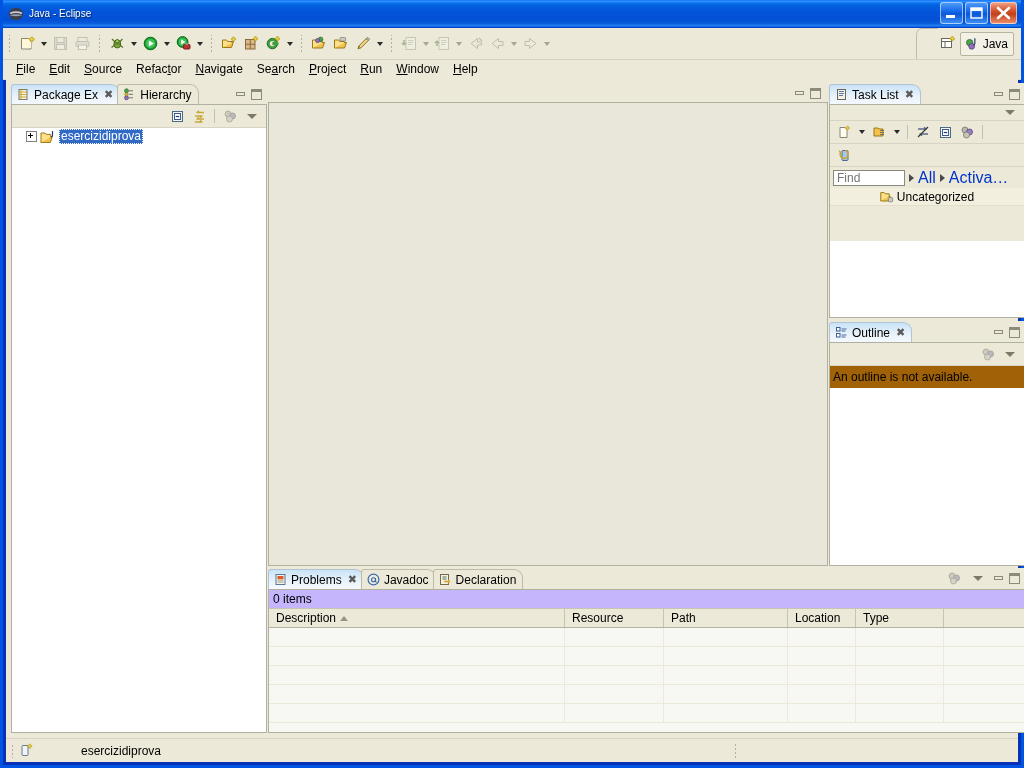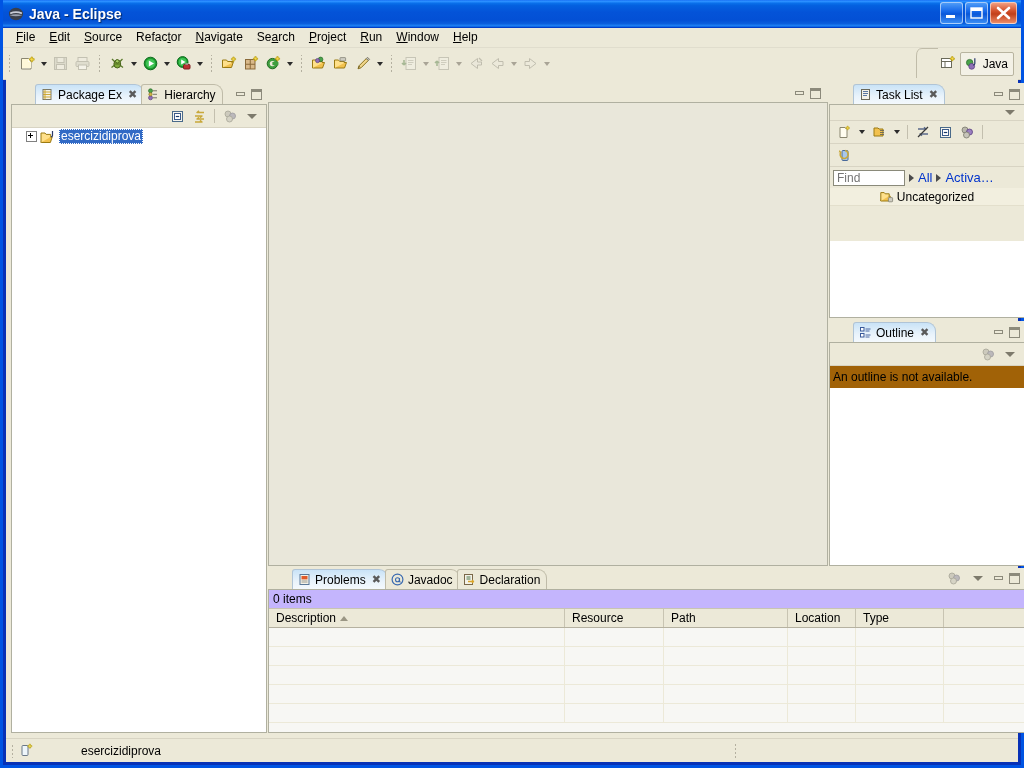--- a/index.html
+++ b/index.html
@@ -18,21 +18,21 @@
   }
   
   #titlebar{
     position:relative;height:27px;
     background:linear-gradient(to bottom,#0058ee 0%,#3593ff 3%,#288eff 6%,#0a70ea 12%,#0461e0 20%,#0453d8 45%,#0350d5 75%,#0b5fdd 88%,#1d7ef2 94%,#0b63e4 100%);
     border-bottom:1px solid #003fc9;
     display:flex;align-items:center;
   }
   #titlebar .tb-icon{margin-left:5px;margin-right:5px;flex:0 0 auto;}
   #titlebar .tb-text{
-    color:#fff;font-weight:bold;font-size:14px;
+    color:#fff;font-weight:normal;font-size:10px;
     text-shadow:1px 1px 1px rgba(0,0,0,.55);
     letter-spacing:0px;
   }
   #winbtns{position:absolute;right:4px;top:2px;display:flex;gap:2px;}
   .winbtn{width:23px;height:22px;border-radius:3px;position:relative;
           border:1px solid rgba(255,255,255,.55);box-sizing:border-box;}
   .winbtn.min{background:linear-gradient(to bottom,#4e9bf7,#1164e8 45%,#0a57d8 55%,#3c8df3);}
   .winbtn.max{background:linear-gradient(to bottom,#4e9bf7,#1164e8 45%,#0a57d8 55%,#3c8df3);}
   .winbtn.close{width:27px;background:linear-gradient(to bottom,#f09e81,#d3502a 40%,#c23f1a 55%,#ec8b66);}
   
@@ -66,21 +66,20 @@
   .view{position:absolute;background:#ece9d8;}
   .view-tabs{height:21px;position:relative;display:flex;align-items:flex-end;}
   .vtab{
     height:20px;display:flex;align-items:center;gap:4px;padding:0 6px 0 5px;
     font-size:12px;box-sizing:border-box;position:relative;
   }
   .vtab.active{
     background:linear-gradient(to bottom,#c9e3f7,#e9f3fb 60%,#f4f9fd);
     border:1px solid #b0c4d6;border-bottom:none;
     border-radius:3px 9px 0 0;
-    margin-left:24px;
   }
   .vtab.inactive{
     background:#ece9d8;border:1px solid #bfbba8;border-bottom:none;border-radius:3px 9px 0 0;
   }
   .vtab .close-x{font-size:11px;color:#5a5a5a;margin-left:2px;}
   .view-body{position:absolute;left:0;right:0;bottom:0;background:#ece9d8;
     border:1px solid #b0b0a0;border-top:1px solid #b0b0a0;box-sizing:border-box;}
   .vtoolbar{height:22px;display:flex;align-items:center;justify-content:flex-end;
     background:#ece9d8;border-bottom:1px solid #d8d4c3;gap:2px;padding-right:4px;}
   .vt-btn{width:20px;height:18px;display:flex;align-items:center;justify-content:center;}
@@ -100,21 +99,21 @@
   .sel-label{background:#316ac5;color:#fff;padding:0 2px;outline:1px dotted #fff;outline-offset:-1px;line-height:15px;}
   
   #editor-area{position:absolute;background:#ece9d8;}
   #editor-tabrow{height:19px;position:relative;}
   #editor-canvas{position:absolute;left:0;right:0;top:19px;bottom:0;
     background:#e9e7da;border:1px solid #b0b0a0;box-sizing:border-box;}
   
   .tl-find-row{height:21px;display:flex;align-items:center;gap:4px;padding:0 3px;background:#ece9d8;}
   .tl-find{width:72px;height:16px;border:1px solid #8a8a7a;background:#fff;color:#a6a6a6;
     font-size:12px;padding:0 3px;line-height:15px;box-sizing:border-box;}
-  .tl-link{color:#0033cc;font-size:13px;}
+  .tl-link{color:#0033cc;font-size:16px;}
   .tl-arrow{width:0;height:0;border-top:4px solid transparent;border-bottom:4px solid transparent;border-left:5px solid #4a4a4a;}
   .tl-cat{height:17px;display:flex;align-items:center;justify-content:center;gap:3px;
     background:#f2efdf;font-size:12px;border-bottom:1px solid #e3dfcc;}
   .tl-list{position:absolute;left:0;right:0;bottom:0;background:#fff;}
   
   .outline-text{padding:4px 3px;font-size:12px;color:#000;background:#a16207;}
   
   .pr-count{height:18px;display:flex;align-items:center;padding-left:4px;font-size:12px;background:#c4b5fd;}
   .pr-head{height:18px;display:flex;background:#ece9d8;border-top:1px solid #c8c4b2;border-bottom:1px solid #b5b1a0;}
   .pr-th{display:flex;align-items:center;gap:4px;font-size:12px;padding-left:7px;
@@ -162,208 +161,208 @@
         </svg>
       </div>
       <div class="winbtn close">
         <svg width="25" height="20" viewBox="0 0 25 20">
           <path d="M7 5 L18 15 M18 5 L7 15" stroke="#fff" stroke-width="2.6" stroke-linecap="round"></path>
         </svg>
       </div>
     </div>
   </div>
 
+  <div id="toolbar">
+    <div class="tb-grip"></div>
+
+    <div class="tb-btn">
+      <svg width="17" height="17" viewBox="0 0 17 17">
+        <path d="M2.5 3.5 h7 l2.5 2.5 v8 h-9.5 z" fill="#fffdf0" stroke="#8a8670"></path>
+        <path d="M3 4 h6 v3 h3 v6 h-9 z" fill="#fff8d8"></path>
+        <path d="M12 2 l1.6 0 0 1.6 1.6 0 0 1.6 -1.6 0 0 1.6 -1.6 0 0 -1.6 -1.6 0 0 -1.6 1.6 0 z" fill="#f7d94a" stroke="#b09500" stroke-width=".6"></path>
+      </svg>
+    </div>
+    <div class="tb-arrow"></div>
+
+    <div class="tb-btn">
+      <svg width="17" height="17" viewBox="0 0 17 17" opacity=".42">
+        <rect x="2.5" y="2.5" width="12" height="12" fill="#c8c6bb" stroke="#8d8b80"></rect>
+        <rect x="5" y="2.5" width="7" height="5" fill="#eeece4" stroke="#8d8b80"></rect>
+        <rect x="4.5" y="9.5" width="8" height="5" fill="#f4f2ea" stroke="#8d8b80"></rect>
+      </svg>
+    </div>
+    <div class="tb-btn">
+      <svg width="17" height="17" viewBox="0 0 17 17" opacity=".42">
+        <rect x="4" y="2.5" width="9" height="4" fill="#f2f0e8" stroke="#8d8b80"></rect>
+        <rect x="2" y="6.5" width="13" height="5" rx="1" fill="#cfcdc2" stroke="#8d8b80"></rect>
+        <rect x="4.5" y="10" width="8" height="4.5" fill="#fff" stroke="#8d8b80"></rect>
+      </svg>
+    </div>
+
+    <div class="tb-grip"></div>
+
+    <div class="tb-btn">
+      <svg width="17" height="17" viewBox="0 0 17 17">
+        <path d="M3 4 l3 3 M13.5 4 l-3 3 M2.5 12.5 l3.2-2.4 M14 12.5 l-3.2-2.4" stroke="#5a7a2a" stroke-width="1.3"></path>
+        <ellipse cx="8.3" cy="9" rx="3.4" ry="4" fill="#7fa83a" stroke="#49631c"></ellipse>
+        <ellipse cx="8.3" cy="6.3" rx="1.9" ry="1.7" fill="#a7cf63" stroke="#49631c"></ellipse>
+        <path d="M5.5 9 h5.6" stroke="#49631c" stroke-width=".8"></path>
+      </svg>
+    </div>
+    <div class="tb-arrow"></div>
+
+    <div class="tb-btn">
+      <svg width="17" height="17" viewBox="0 0 17 17">
+        <circle cx="8.5" cy="8.5" r="6.3" fill="#1c9c2e" stroke="#0c6b1c"></circle>
+        <circle cx="8.5" cy="8.5" r="4.6" fill="#3fc455"></circle>
+        <path d="M6.8 5.6 L12 8.5 L6.8 11.4 Z" fill="#fff"></path>
+      </svg>
+    </div>
+    <div class="tb-arrow"></div>
+
+    <div class="tb-btn">
+      <svg width="17" height="17" viewBox="0 0 17 17">
+        <circle cx="7.6" cy="7" r="5.4" fill="#1c9c2e" stroke="#0c6b1c"></circle>
+        <circle cx="7.6" cy="7" r="3.9" fill="#3fc455"></circle>
+        <path d="M6.2 4.6 L10.5 7 L6.2 9.4 Z" fill="#fff"></path>
+        <rect x="8.5" y="9.5" width="6.5" height="4.5" rx="1" fill="#b83232" stroke="#7d1c1c"></rect>
+        <rect x="10.4" y="8.3" width="2.6" height="1.4" fill="#d8d6cc" stroke="#7d7b70" stroke-width=".5"></rect>
+      </svg>
+    </div>
+    <div class="tb-arrow"></div>
+
+    <div class="tb-grip"></div>
+
+    <div class="tb-btn">
+      <svg width="17" height="17" viewBox="0 0 17 17">
+        <path d="M1.5 12.5 l2-6 h9 l-2 6 z" fill="#f2c14e" stroke="#9a7a12"></path>
+        <path d="M1.5 12.5 v-7.5 h4 l1.2 1.5 h4.3 v1.5" fill="#ffe08a" stroke="#9a7a12"></path>
+        <path d="M11.8 2 l1.4 0 0 1.4 1.4 0 0 1.4 -1.4 0 0 1.4 -1.4 0 0 -1.4 -1.4 0 0 -1.4 1.4 0 z" fill="#f7d94a" stroke="#b09500" stroke-width=".6"></path>
+      </svg>
+    </div>
+    <div class="tb-btn">
+      <svg width="17" height="17" viewBox="0 0 17 17">
+        <rect x="2.5" y="4.5" width="9.5" height="9.5" fill="#d9b98a" stroke="#8a6a3a"></rect>
+        <path d="M7.25 4.5 v9.5 M2.5 9.25 h9.5" stroke="#8a6a3a"></path>
+        <path d="M11.8 1.6 l1.4 0 0 1.4 1.4 0 0 1.4 -1.4 0 0 1.4 -1.4 0 0 -1.4 -1.4 0 0 -1.4 1.4 0 z" fill="#f7d94a" stroke="#b09500" stroke-width=".6"></path>
+      </svg>
+    </div>
+    <div class="tb-btn">
+      <svg width="17" height="17" viewBox="0 0 17 17">
+        <circle cx="7.4" cy="8.6" r="5.2" fill="#3f9e3f" stroke="#1f6a1f"></circle>
+        <circle cx="7.4" cy="8.6" r="2.6" fill="#ece9d8"></circle>
+        <rect x="7.4" y="7" width="6" height="3.2" fill="#3f9e3f"></rect>
+        <path d="M11.8 1.6 l1.4 0 0 1.4 1.4 0 0 1.4 -1.4 0 0 1.4 -1.4 0 0 -1.4 -1.4 0 0 -1.4 1.4 0 z" fill="#f7d94a" stroke="#b09500" stroke-width=".6"></path>
+      </svg>
+    </div>
+    <div class="tb-arrow"></div>
+
+    <div class="tb-grip"></div>
+
+    <div class="tb-btn">
+      <svg width="17" height="17" viewBox="0 0 17 17">
+        <path d="M1.5 13 l2-5.5 h10 l-2 5.5 z" fill="#f2c14e" stroke="#9a7a12"></path>
+        <path d="M1.5 13 V5 h4 l1.2 1.5 h4.6 v1.5" fill="#ffe08a" stroke="#9a7a12"></path>
+        <circle cx="9.6" cy="4.4" r="2.3" fill="#4aa34a" stroke="#2a6a2a" stroke-width=".7"></circle>
+        <circle cx="6.6" cy="5.6" r="2.1" fill="#8f6fb5" stroke="#5a4080" stroke-width=".7"></circle>
+      </svg>
+    </div>
+    <div class="tb-btn">
+      <svg width="17" height="17" viewBox="0 0 17 17">
+        <path d="M1.5 13 l2-5.5 h10 l-2 5.5 z" fill="#f2c14e" stroke="#9a7a12"></path>
+        <path d="M1.5 13 V5 h4 l1.2 1.5 h4.6 v1.5" fill="#ffe08a" stroke="#9a7a12"></path>
+        <rect x="7" y="2.6" width="5.6" height="3.4" rx=".6" fill="#cfcdc2" stroke="#7a786c" stroke-width=".7"></rect>
+      </svg>
+    </div>
+    <div class="tb-btn">
+      <svg width="17" height="17" viewBox="0 0 17 17">
+        <path d="M3 13.8 l1-3 7.3-7.3 2 2 -7.3 7.3 z" fill="#f0d58a" stroke="#8a7320"></path>
+        <path d="M11.3 3.5 l2 2 1.2-1.2 -2-2 z" fill="#c9c7bc" stroke="#7a786c"></path>
+        <path d="M3 13.8 l1-3 1 1 z" fill="#6a5a28"></path>
+      </svg>
+    </div>
+    <div class="tb-arrow"></div>
+
+    <div class="tb-grip"></div>
+
+    <div class="tb-btn">
+      <svg width="17" height="17" viewBox="0 0 17 17" opacity=".38">
+        <rect x="5" y="2.5" width="9.5" height="12" fill="#f6f4ec" stroke="#8d8b80"></rect>
+        <path d="M7 5.5 h5.5 M7 7.5 h5.5 M7 9.5 h4" stroke="#8d8b80" stroke-width=".8"></path>
+        <path d="M3 5 v5 M3 10 l-2-2 M3 10 l2-2" stroke="#3a6a2a" stroke-width="1.6" fill="none"></path>
+      </svg>
+    </div>
+    <div class="tb-arrow dim"></div>
+
+    <div class="tb-btn">
+      <svg width="17" height="17" viewBox="0 0 17 17" opacity=".38">
+        <rect x="5" y="2.5" width="9.5" height="12" fill="#f6f4ec" stroke="#8d8b80"></rect>
+        <path d="M7 5.5 h5.5 M7 7.5 h5.5 M7 9.5 h4" stroke="#8d8b80" stroke-width=".8"></path>
+        <path d="M3 11 v-5 M3 6 l-2 2 M3 6 l2 2" stroke="#3a6a2a" stroke-width="1.6" fill="none"></path>
+      </svg>
+    </div>
+    <div class="tb-arrow dim"></div>
+
+    <div class="tb-btn">
+      <svg width="17" height="17" viewBox="0 0 17 17" opacity=".38">
+        <path d="M10.5 3.5 L4 8.5 L10.5 13.5 V10 h4 V7 h-4 z" fill="#e8e6dc" stroke="#7a786c"></path>
+        <path d="M12 3 l3 3" stroke="#7a786c" stroke-width="1.2"></path>
+      </svg>
+    </div>
+    <div class="tb-btn">
+      <svg width="17" height="17" viewBox="0 0 17 17" opacity=".38">
+        <path d="M9.5 3.5 L3 8.5 L9.5 13.5 V10.5 h4.5 V6.5 H9.5 z" fill="#eceadf" stroke="#7a786c"></path>
+      </svg>
+    </div>
+    <div class="tb-arrow dim"></div>
+
+    <div class="tb-btn">
+      <svg width="17" height="17" viewBox="0 0 17 17" opacity=".38">
+        <path d="M7.5 3.5 L14 8.5 L7.5 13.5 V10.5 H3 V6.5 h4.5 z" fill="#eceadf" stroke="#7a786c"></path>
+      </svg>
+    </div>
+    <div class="tb-arrow dim"></div>
+
+    <div id="persp-area">
+      <svg id="persp-curve" viewBox="0 0 22 31">
+        <path d="M22 0.5 L6 0.5 Q0.5 0.5 0.5 8 L0.5 31" fill="none" stroke="#c0bca9"></path>
+      </svg>
+      <div class="tb-btn">
+        <svg width="17" height="17" viewBox="0 0 17 17">
+          <rect x="1.5" y="3.5" width="10" height="9" fill="#fff" stroke="#6a6a5a"></rect>
+          <path d="M1.5 6.5 h10 M5 6.5 v6" stroke="#6a6a5a"></path>
+          <path d="M11.6 1.6 l1.4 0 0 1.4 1.4 0 0 1.4 -1.4 0 0 1.4 -1.4 0 0 -1.4 -1.4 0 0 -1.4 1.4 0 z" fill="#f7d94a" stroke="#b09500" stroke-width=".6"></path>
+        </svg>
+      </div>
+      <div class="persp-btn">
+        <span>
+          <svg width="16" height="16" viewBox="0 0 17 17">
+            <circle cx="6" cy="7" r="3.4" fill="#4aa34a" stroke="#2a6a2a" stroke-width=".8"></circle>
+            <circle cx="8.2" cy="11" r="3.1" fill="#8f6fb5" stroke="#5a4080" stroke-width=".8"></circle>
+            <path d="M11.5 2.5 v5.5 q0 1.6 -1.8 1.6" fill="none" stroke="#2a3a6a" stroke-width="1.3"></path>
+          </svg>
+        </span>
+        <span>Java</span>
+      </div>
+    </div>
+  </div>
+
   <div id="menubar">
     <div class="menu-item"><u>F</u>ile</div>
     <div class="menu-item"><u>E</u>dit</div>
     <div class="menu-item"><u>S</u>ource</div>
     <div class="menu-item">Refac<u>t</u>or</div>
     <div class="menu-item"><u>N</u>avigate</div>
     <div class="menu-item">Se<u>a</u>rch</div>
     <div class="menu-item"><u>P</u>roject</div>
     <div class="menu-item"><u>R</u>un</div>
     <div class="menu-item"><u>W</u>indow</div>
     <div class="menu-item"><u>H</u>elp</div>
   </div>
 
-  <div id="toolbar">
-    <div class="tb-grip"></div>
-
-    <div class="tb-btn">
-      <svg width="17" height="17" viewBox="0 0 17 17">
-        <path d="M2.5 3.5 h7 l2.5 2.5 v8 h-9.5 z" fill="#fffdf0" stroke="#8a8670"></path>
-        <path d="M3 4 h6 v3 h3 v6 h-9 z" fill="#fff8d8"></path>
-        <path d="M12 2 l1.6 0 0 1.6 1.6 0 0 1.6 -1.6 0 0 1.6 -1.6 0 0 -1.6 -1.6 0 0 -1.6 1.6 0 z" fill="#f7d94a" stroke="#b09500" stroke-width=".6"></path>
-      </svg>
-    </div>
-    <div class="tb-arrow"></div>
-
-    <div class="tb-btn">
-      <svg width="17" height="17" viewBox="0 0 17 17" opacity=".42">
-        <rect x="2.5" y="2.5" width="12" height="12" fill="#c8c6bb" stroke="#8d8b80"></rect>
-        <rect x="5" y="2.5" width="7" height="5" fill="#eeece4" stroke="#8d8b80"></rect>
-        <rect x="4.5" y="9.5" width="8" height="5" fill="#f4f2ea" stroke="#8d8b80"></rect>
-      </svg>
-    </div>
-    <div class="tb-btn">
-      <svg width="17" height="17" viewBox="0 0 17 17" opacity=".42">
-        <rect x="4" y="2.5" width="9" height="4" fill="#f2f0e8" stroke="#8d8b80"></rect>
-        <rect x="2" y="6.5" width="13" height="5" rx="1" fill="#cfcdc2" stroke="#8d8b80"></rect>
-        <rect x="4.5" y="10" width="8" height="4.5" fill="#fff" stroke="#8d8b80"></rect>
-      </svg>
-    </div>
-
-    <div class="tb-grip"></div>
-
-    <div class="tb-btn">
-      <svg width="17" height="17" viewBox="0 0 17 17">
-        <path d="M3 4 l3 3 M13.5 4 l-3 3 M2.5 12.5 l3.2-2.4 M14 12.5 l-3.2-2.4" stroke="#5a7a2a" stroke-width="1.3"></path>
-        <ellipse cx="8.3" cy="9" rx="3.4" ry="4" fill="#7fa83a" stroke="#49631c"></ellipse>
-        <ellipse cx="8.3" cy="6.3" rx="1.9" ry="1.7" fill="#a7cf63" stroke="#49631c"></ellipse>
-        <path d="M5.5 9 h5.6" stroke="#49631c" stroke-width=".8"></path>
-      </svg>
-    </div>
-    <div class="tb-arrow"></div>
-
-    <div class="tb-btn">
-      <svg width="17" height="17" viewBox="0 0 17 17">
-        <circle cx="8.5" cy="8.5" r="6.3" fill="#1c9c2e" stroke="#0c6b1c"></circle>
-        <circle cx="8.5" cy="8.5" r="4.6" fill="#3fc455"></circle>
-        <path d="M6.8 5.6 L12 8.5 L6.8 11.4 Z" fill="#fff"></path>
-      </svg>
-    </div>
-    <div class="tb-arrow"></div>
-
-    <div class="tb-btn">
-      <svg width="17" height="17" viewBox="0 0 17 17">
-        <circle cx="7.6" cy="7" r="5.4" fill="#1c9c2e" stroke="#0c6b1c"></circle>
-        <circle cx="7.6" cy="7" r="3.9" fill="#3fc455"></circle>
-        <path d="M6.2 4.6 L10.5 7 L6.2 9.4 Z" fill="#fff"></path>
-        <rect x="8.5" y="9.5" width="6.5" height="4.5" rx="1" fill="#b83232" stroke="#7d1c1c"></rect>
-        <rect x="10.4" y="8.3" width="2.6" height="1.4" fill="#d8d6cc" stroke="#7d7b70" stroke-width=".5"></rect>
-      </svg>
-    </div>
-    <div class="tb-arrow"></div>
-
-    <div class="tb-grip"></div>
-
-    <div class="tb-btn">
-      <svg width="17" height="17" viewBox="0 0 17 17">
-        <path d="M1.5 12.5 l2-6 h9 l-2 6 z" fill="#f2c14e" stroke="#9a7a12"></path>
-        <path d="M1.5 12.5 v-7.5 h4 l1.2 1.5 h4.3 v1.5" fill="#ffe08a" stroke="#9a7a12"></path>
-        <path d="M11.8 2 l1.4 0 0 1.4 1.4 0 0 1.4 -1.4 0 0 1.4 -1.4 0 0 -1.4 -1.4 0 0 -1.4 1.4 0 z" fill="#f7d94a" stroke="#b09500" stroke-width=".6"></path>
-      </svg>
-    </div>
-    <div class="tb-btn">
-      <svg width="17" height="17" viewBox="0 0 17 17">
-        <rect x="2.5" y="4.5" width="9.5" height="9.5" fill="#d9b98a" stroke="#8a6a3a"></rect>
-        <path d="M7.25 4.5 v9.5 M2.5 9.25 h9.5" stroke="#8a6a3a"></path>
-        <path d="M11.8 1.6 l1.4 0 0 1.4 1.4 0 0 1.4 -1.4 0 0 1.4 -1.4 0 0 -1.4 -1.4 0 0 -1.4 1.4 0 z" fill="#f7d94a" stroke="#b09500" stroke-width=".6"></path>
-      </svg>
-    </div>
-    <div class="tb-btn">
-      <svg width="17" height="17" viewBox="0 0 17 17">
-        <circle cx="7.4" cy="8.6" r="5.2" fill="#3f9e3f" stroke="#1f6a1f"></circle>
-        <circle cx="7.4" cy="8.6" r="2.6" fill="#ece9d8"></circle>
-        <rect x="7.4" y="7" width="6" height="3.2" fill="#3f9e3f"></rect>
-        <path d="M11.8 1.6 l1.4 0 0 1.4 1.4 0 0 1.4 -1.4 0 0 1.4 -1.4 0 0 -1.4 -1.4 0 0 -1.4 1.4 0 z" fill="#f7d94a" stroke="#b09500" stroke-width=".6"></path>
-      </svg>
-    </div>
-    <div class="tb-arrow"></div>
-
-    <div class="tb-grip"></div>
-
-    <div class="tb-btn">
-      <svg width="17" height="17" viewBox="0 0 17 17">
-        <path d="M1.5 13 l2-5.5 h10 l-2 5.5 z" fill="#f2c14e" stroke="#9a7a12"></path>
-        <path d="M1.5 13 V5 h4 l1.2 1.5 h4.6 v1.5" fill="#ffe08a" stroke="#9a7a12"></path>
-        <circle cx="9.6" cy="4.4" r="2.3" fill="#4aa34a" stroke="#2a6a2a" stroke-width=".7"></circle>
-        <circle cx="6.6" cy="5.6" r="2.1" fill="#8f6fb5" stroke="#5a4080" stroke-width=".7"></circle>
-      </svg>
-    </div>
-    <div class="tb-btn">
-      <svg width="17" height="17" viewBox="0 0 17 17">
-        <path d="M1.5 13 l2-5.5 h10 l-2 5.5 z" fill="#f2c14e" stroke="#9a7a12"></path>
-        <path d="M1.5 13 V5 h4 l1.2 1.5 h4.6 v1.5" fill="#ffe08a" stroke="#9a7a12"></path>
-        <rect x="7" y="2.6" width="5.6" height="3.4" rx=".6" fill="#cfcdc2" stroke="#7a786c" stroke-width=".7"></rect>
-      </svg>
-    </div>
-    <div class="tb-btn">
-      <svg width="17" height="17" viewBox="0 0 17 17">
-        <path d="M3 13.8 l1-3 7.3-7.3 2 2 -7.3 7.3 z" fill="#f0d58a" stroke="#8a7320"></path>
-        <path d="M11.3 3.5 l2 2 1.2-1.2 -2-2 z" fill="#c9c7bc" stroke="#7a786c"></path>
-        <path d="M3 13.8 l1-3 1 1 z" fill="#6a5a28"></path>
-      </svg>
-    </div>
-    <div class="tb-arrow"></div>
-
-    <div class="tb-grip"></div>
-
-    <div class="tb-btn">
-      <svg width="17" height="17" viewBox="0 0 17 17" opacity=".38">
-        <rect x="5" y="2.5" width="9.5" height="12" fill="#f6f4ec" stroke="#8d8b80"></rect>
-        <path d="M7 5.5 h5.5 M7 7.5 h5.5 M7 9.5 h4" stroke="#8d8b80" stroke-width=".8"></path>
-        <path d="M3 5 v5 M3 10 l-2-2 M3 10 l2-2" stroke="#3a6a2a" stroke-width="1.6" fill="none"></path>
-      </svg>
-    </div>
-    <div class="tb-arrow dim"></div>
-
-    <div class="tb-btn">
-      <svg width="17" height="17" viewBox="0 0 17 17" opacity=".38">
-        <rect x="5" y="2.5" width="9.5" height="12" fill="#f6f4ec" stroke="#8d8b80"></rect>
-        <path d="M7 5.5 h5.5 M7 7.5 h5.5 M7 9.5 h4" stroke="#8d8b80" stroke-width=".8"></path>
-        <path d="M3 11 v-5 M3 6 l-2 2 M3 6 l2 2" stroke="#3a6a2a" stroke-width="1.6" fill="none"></path>
-      </svg>
-    </div>
-    <div class="tb-arrow dim"></div>
-
-    <div class="tb-btn">
-      <svg width="17" height="17" viewBox="0 0 17 17" opacity=".38">
-        <path d="M10.5 3.5 L4 8.5 L10.5 13.5 V10 h4 V7 h-4 z" fill="#e8e6dc" stroke="#7a786c"></path>
-        <path d="M12 3 l3 3" stroke="#7a786c" stroke-width="1.2"></path>
-      </svg>
-    </div>
-    <div class="tb-btn">
-      <svg width="17" height="17" viewBox="0 0 17 17" opacity=".38">
-        <path d="M9.5 3.5 L3 8.5 L9.5 13.5 V10.5 h4.5 V6.5 H9.5 z" fill="#eceadf" stroke="#7a786c"></path>
-      </svg>
-    </div>
-    <div class="tb-arrow dim"></div>
-
-    <div class="tb-btn">
-      <svg width="17" height="17" viewBox="0 0 17 17" opacity=".38">
-        <path d="M7.5 3.5 L14 8.5 L7.5 13.5 V10.5 H3 V6.5 h4.5 z" fill="#eceadf" stroke="#7a786c"></path>
-      </svg>
-    </div>
-    <div class="tb-arrow dim"></div>
-
-    <div id="persp-area">
-      <svg id="persp-curve" viewBox="0 0 22 31">
-        <path d="M22 0.5 L6 0.5 Q0.5 0.5 0.5 8 L0.5 31" fill="none" stroke="#c0bca9"></path>
-      </svg>
-      <div class="tb-btn">
-        <svg width="17" height="17" viewBox="0 0 17 17">
-          <rect x="1.5" y="3.5" width="10" height="9" fill="#fff" stroke="#6a6a5a"></rect>
-          <path d="M1.5 6.5 h10 M5 6.5 v6" stroke="#6a6a5a"></path>
-          <path d="M11.6 1.6 l1.4 0 0 1.4 1.4 0 0 1.4 -1.4 0 0 1.4 -1.4 0 0 -1.4 -1.4 0 0 -1.4 1.4 0 z" fill="#f7d94a" stroke="#b09500" stroke-width=".6"></path>
-        </svg>
-      </div>
-      <div class="persp-btn">
-        <span>
-          <svg width="16" height="16" viewBox="0 0 17 17">
-            <circle cx="6" cy="7" r="3.4" fill="#4aa34a" stroke="#2a6a2a" stroke-width=".8"></circle>
-            <circle cx="8.2" cy="11" r="3.1" fill="#8f6fb5" stroke="#5a4080" stroke-width=".8"></circle>
-            <path d="M11.5 2.5 v5.5 q0 1.6 -1.8 1.6" fill="none" stroke="#2a3a6a" stroke-width="1.3"></path>
-          </svg>
-        </span>
-        <span>Java</span>
-      </div>
-    </div>
-  </div>
-
   <div id="workbench">
 
     <div class="view" style="left:5px;top:5px;width:256px;height:650px;">
       <div class="view-tabs">
         <div class="vtab active">
           <span>
             <svg width="13" height="13" viewBox="0 0 13 13">
               <rect x="2" y="1.5" width="8" height="10" fill="#f4f2e8" stroke="#7a7868"></rect>
               <path d="M4 1.5 v10 M2 4 h8 M2 6.5 h8 M2 9 h8" stroke="#c9a227" stroke-width=".9"></path>
             </svg>

